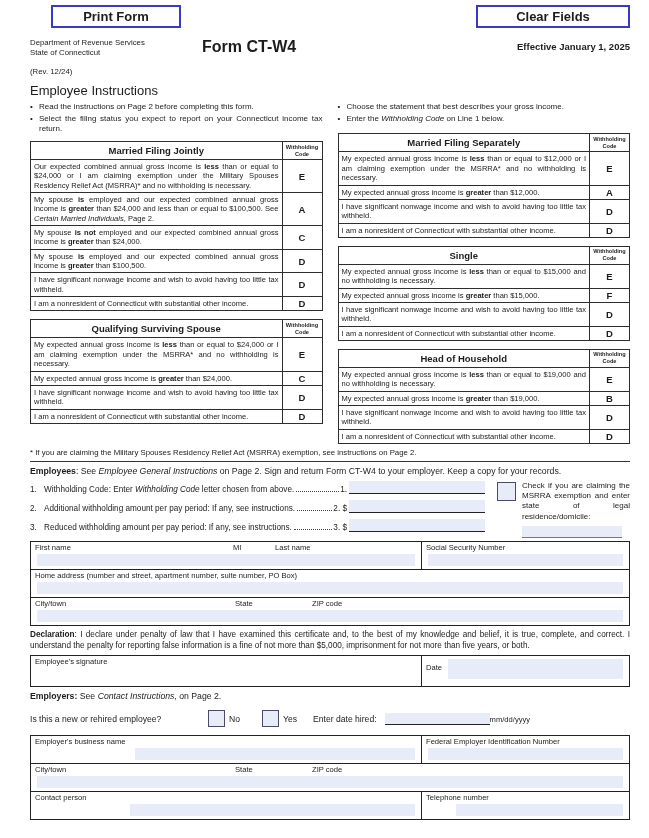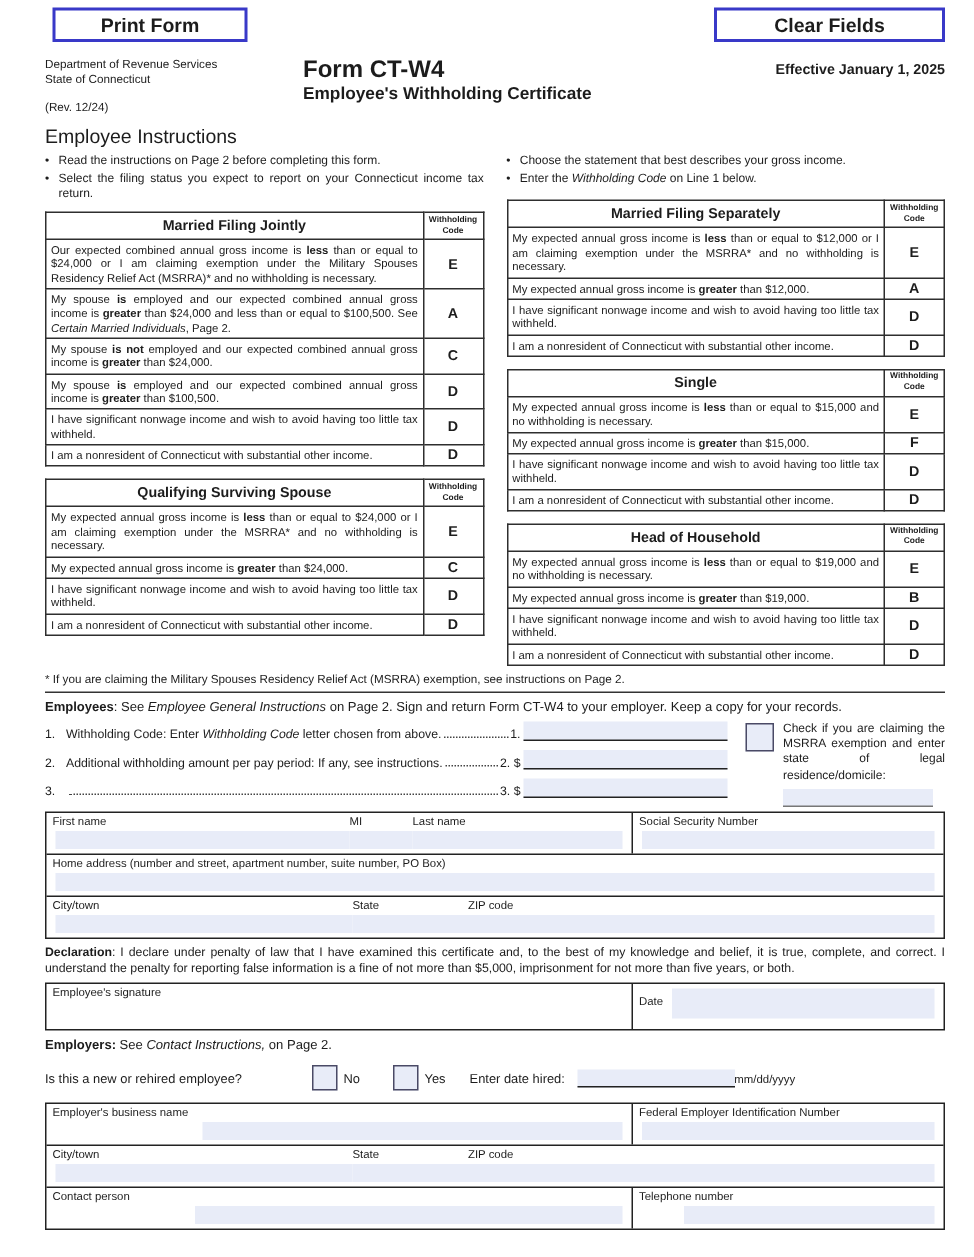--- a/index.html
+++ b/index.html
@@ -7,21 +7,21 @@
   body{margin:0;background:#fff;}
   .b{font-weight:bold;}
   .i{font-style:italic;}
   .page{width:649px;height:838px;background:#fff;color:var(--ink);
         font-family:"Liberation Sans",sans-serif;position:relative;overflow:hidden;
         padding:5px 19px 0 30px;}
   
   .btnrow{position:relative;height:26px;}
   .btn{position:absolute;top:0;height:23px;background:#fff;border:2px solid var(--accent);
        display:flex;align-items:center;justify-content:center;font-weight:bold;font-size:13px;cursor:pointer;}
-  .btn-print{left:5px;width:130px;}
+  .btn-print{left:21px;width:130px;}
   .btn-clear{right:0;width:154px;}
   
   .hdr{display:flex;align-items:flex-start;margin-top:7px;}
   .hdr-left{width:172px;font-size:7.8px;line-height:1.3;}
   .hdr-left .rev{margin-top:9px;}
   .hdr-center{flex:1;}
   .form-no{font-size:16px;font-weight:bold;}
   .form-title{font-size:11.5px;font-weight:bold;margin-top:1px;}
   .hdr-right{width:158px;text-align:right;font-size:9.5px;font-weight:bold;padding-top:3px;}
   .sec-heading{font-weight:normal;font-size:13px;margin-top:6px;}
@@ -82,21 +82,20 @@
   </div>
 
   <div class="hdr">
     <div class="hdr-left">
       <div>Department of Revenue Services</div>
       <div>State of Connecticut</div>
       <div class="rev">(Rev. 12/24)</div>
     </div>
     <div class="hdr-center">
       <div class="form-no">Form CT-W4</div>
-      <div class="form-title">Employee's Withholding Certificate</div>
     </div>
     <div class="hdr-right">Effective January 1, 2025</div>
   </div>
 
   <div class="sec-heading">Employee Instructions</div>
 
   <div class="cols">
     <div class="col">
       <div class="bullet">
         <span class="bdot">•</span>
@@ -279,20 +278,21 @@
       </div>
       <div class="line">
         <span class="line-no">2.</span>
         <span class="line-text"><span>Additional withholding amount per pay period: If any, see instructions.</span></span>
         <span class="leader"></span>
         <span class="line-suffix">2. $</span>
         <span class="line-field"></span>
       </div>
       <div class="line">
         <span class="line-no">3.</span>
+        <span class="line-text"><span>Reduced withholding amount per pay period: If any, see instructions.</span></span>
         <span class="leader"></span>
         <span class="line-suffix">3. $</span>
         <span class="line-field"></span>
       </div>
     </div>
     <div class="msrra">
       <div class="msrra-top">
         <span class="msrra-cb"></span>
         <span class="msrra-text">Check if you are claiming the MSRRA exemption and enter state of legal residence/domicile:</span>
       </div>

